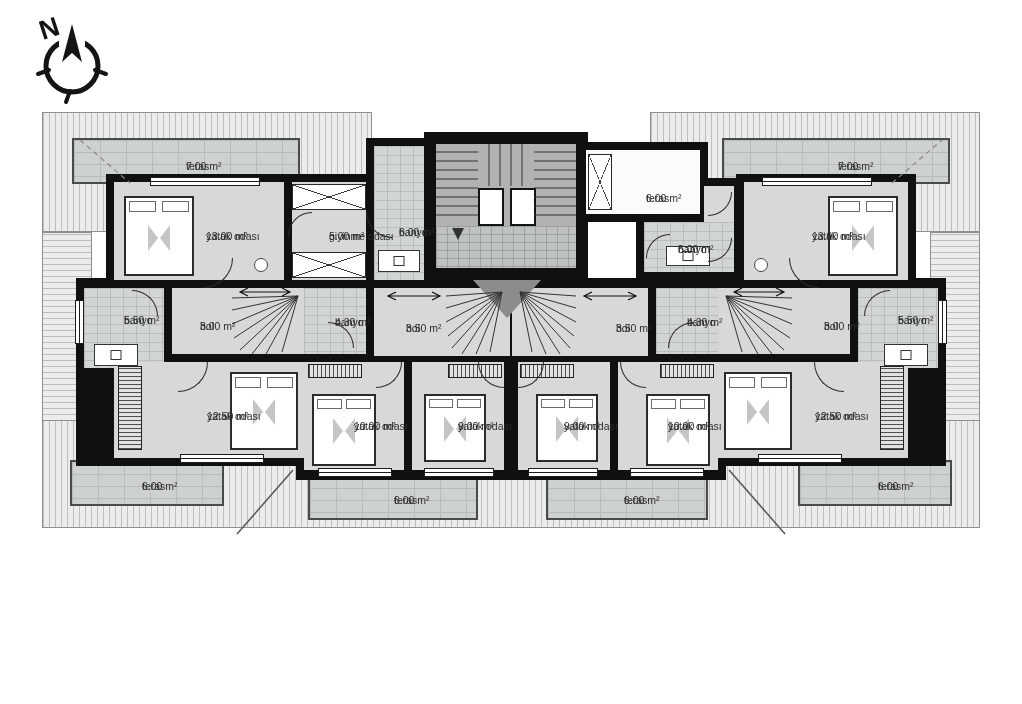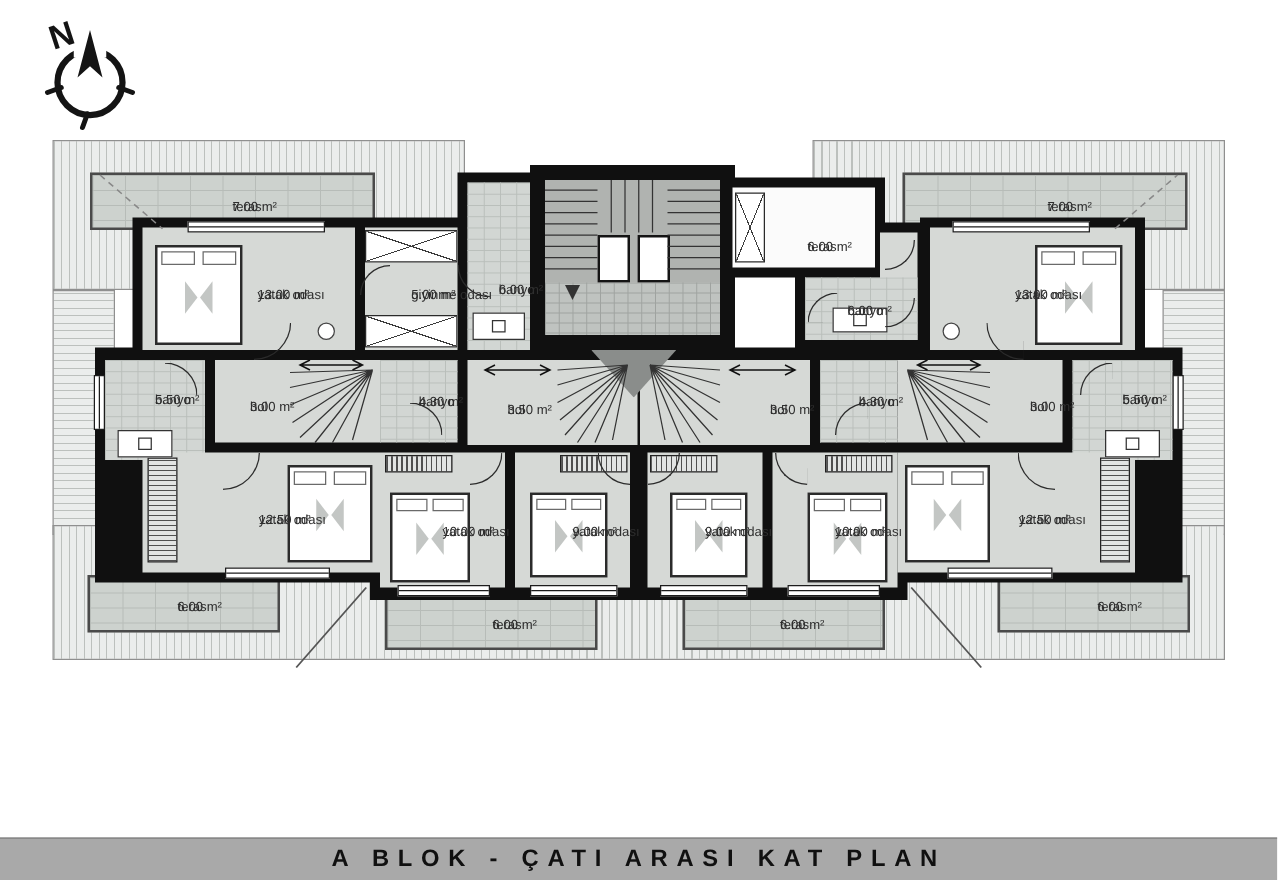--- a/index.html
+++ b/index.html
@@ -341,14 +341,13 @@
     <rect x="37" y="27" width="26" height="13" fill="#ffffff"></rect>
     <polygon points="50,18 40,56 50,47 60,56" fill="#141414"></polygon>
     <g stroke="#141414" stroke-width="4" stroke-linecap="round">
       <path d="M16 68L27 64"></path>
         <path d="M73 64L84 68"></path>
         <path d="M44 96L48 85"></path>
     </g>
     <text x="18" y="32" font-family="Liberation Sans, sans-serif" font-size="27" font-weight="bold" fill="#141414" transform="rotate(-18 26 24)">N</text>
   </svg>
 
-  <div id="titlebar">A BLOK - ÇATI ARASI KAT PLAN</div>
 </div>
 
 </body></html>

